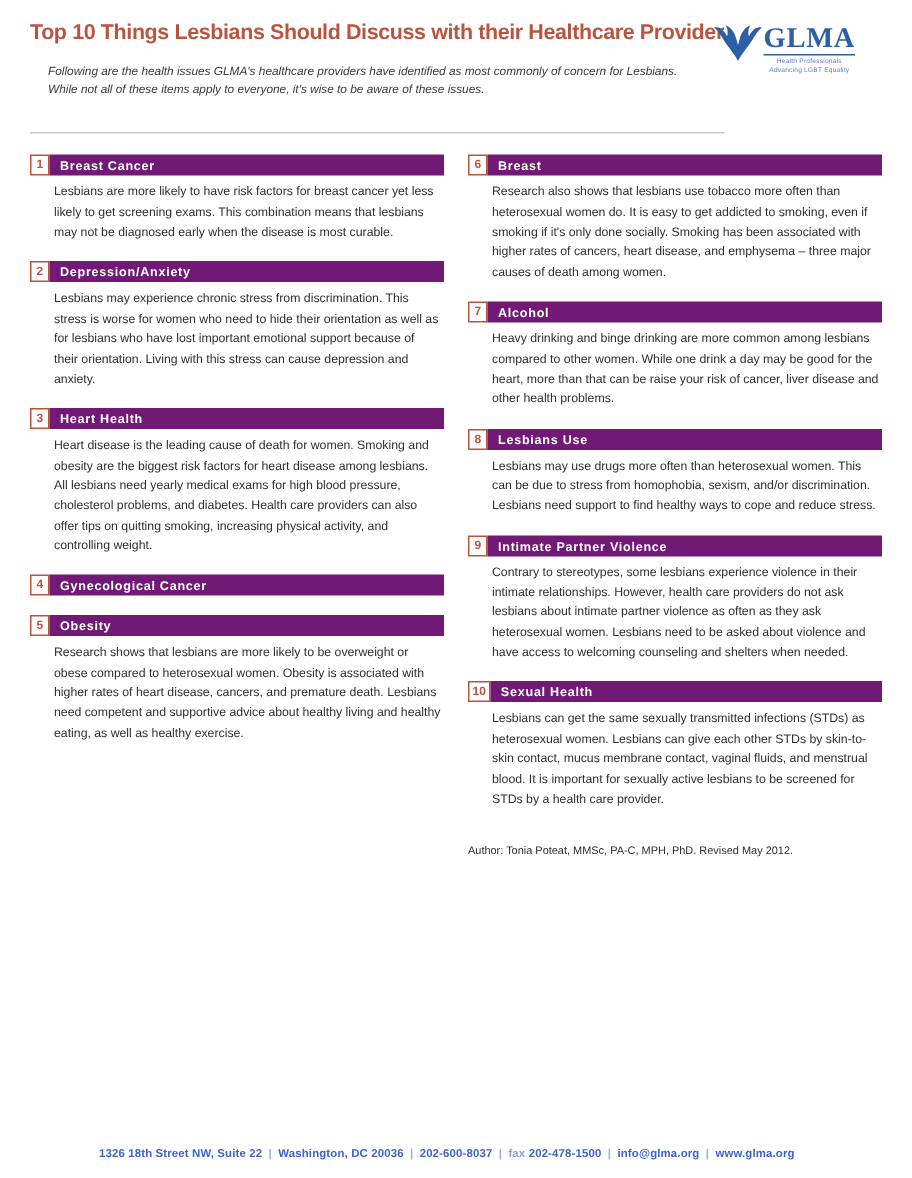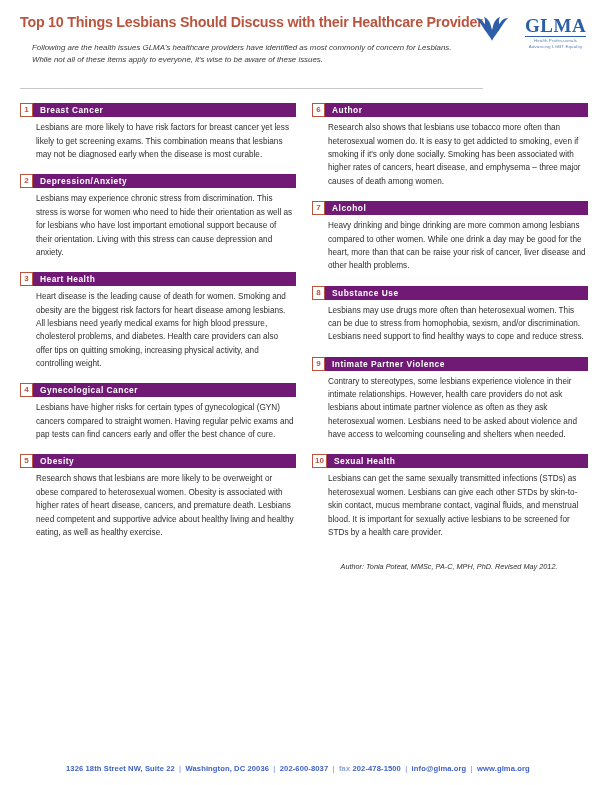--- a/index.html
+++ b/index.html
@@ -43,21 +43,21 @@
     line-height: 1.5;
     color: #3a3a3a;
     margin: 12px;
     max-width: 445px;
   }
 
   
   .logo {
     display: flex;
     align-items: flex-start;
-    gap: 16px;
+    gap: 0;
     padding-top: 2px;
   }
   .logo-mark { width: 34px; height: 26px; flex: 0 0 auto; }
   .logo-words { display: flex; flex-direction: column; }
   .logo-name {
     font-family: "Liberation Serif", serif;
     font-size: 19px;
     font-weight: bold;
     letter-spacing: 0.5px;
     color: #2c5fa8;
@@ -126,23 +126,22 @@
     font-size: 8.2px;
     line-height: 1.63;
     color: #2e2e2e;
     padding: 4px 2px 0 16px;
     text-align: left;
   }
 
   
   .author {
     font-size: 7.3px;
-    font-style: italic;
     color: #2e2e2e;
-    text-align: center;
+    text-align: left;
     padding: 10px 2px 0 0;
   }
 
   
   .footer {
     position: absolute;
     left: 0;
     bottom: 0;
     width: 608px;
     height: 34px;
@@ -217,55 +216,54 @@
           <span class="item-title">Heart Health</span>
         </div>
         <div class="item-body">Heart disease is the leading cause of death for women. Smoking and obesity are the biggest risk factors for heart disease among lesbians. All lesbians need yearly medical exams for high blood pressure, cholesterol problems, and diabetes. Health care providers can also offer tips on quitting smoking, increasing physical activity, and controlling weight.</div>
       </div>
 
       <div class="item">
         <div class="item-header">
           <span class="item-num">4</span>
           <span class="item-title">Gynecological Cancer</span>
         </div>
-        <div class="item-body">Lesbians have higher risks for certain types of gynecological (GYN) cancers compared to straight women. Having regular pelvic exams and pap tests can find cancers early and offer the best chance of cure.</div>
       </div>
 
       <div class="item">
         <div class="item-header">
           <span class="item-num">5</span>
           <span class="item-title">Obesity</span>
         </div>
         <div class="item-body">Research shows that lesbians are more likely to be overweight or obese compared to heterosexual women. Obesity is associated with higher rates of heart disease, cancers, and premature death. Lesbians need competent and supportive advice about healthy living and healthy eating, as well as healthy exercise.</div>
       </div>
 
     </div>
 
     <div class="col">
 
       <div class="item">
         <div class="item-header">
           <span class="item-num">6</span>
-          <span class="item-title">Author</span>
+          <span class="item-title">Breast</span>
         </div>
         <div class="item-body">Research also shows that lesbians use tobacco more often than heterosexual women do. It is easy to get addicted to smoking, even if smoking if it's only done socially. Smoking has been associated with higher rates of cancers, heart disease, and emphysema – three major causes of death among women.</div>
       </div>
 
       <div class="item">
         <div class="item-header">
           <span class="item-num">7</span>
           <span class="item-title">Alcohol</span>
         </div>
         <div class="item-body">Heavy drinking and binge drinking are more common among lesbians compared to other women. While one drink a day may be good for the heart, more than that can be raise your risk of cancer, liver disease and other health problems.</div>
       </div>
 
       <div class="item">
         <div class="item-header">
           <span class="item-num">8</span>
-          <span class="item-title">Substance Use</span>
+          <span class="item-title">Lesbians Use</span>
         </div>
         <div class="item-body">Lesbians may use drugs more often than heterosexual women. This can be due to stress from homophobia, sexism, and/or discrimination. Lesbians need support to find healthy ways to cope and reduce stress.</div>
       </div>
 
       <div class="item">
         <div class="item-header">
           <span class="item-num">9</span>
           <span class="item-title">Intimate Partner Violence</span>
         </div>
         <div class="item-body">Contrary to stereotypes, some lesbians experience violence in their intimate relationships. However, health care providers do not ask lesbians about intimate partner violence as often as they ask heterosexual women. Lesbians need to be asked about violence and have access to welcoming counseling and shelters when needed.</div>

